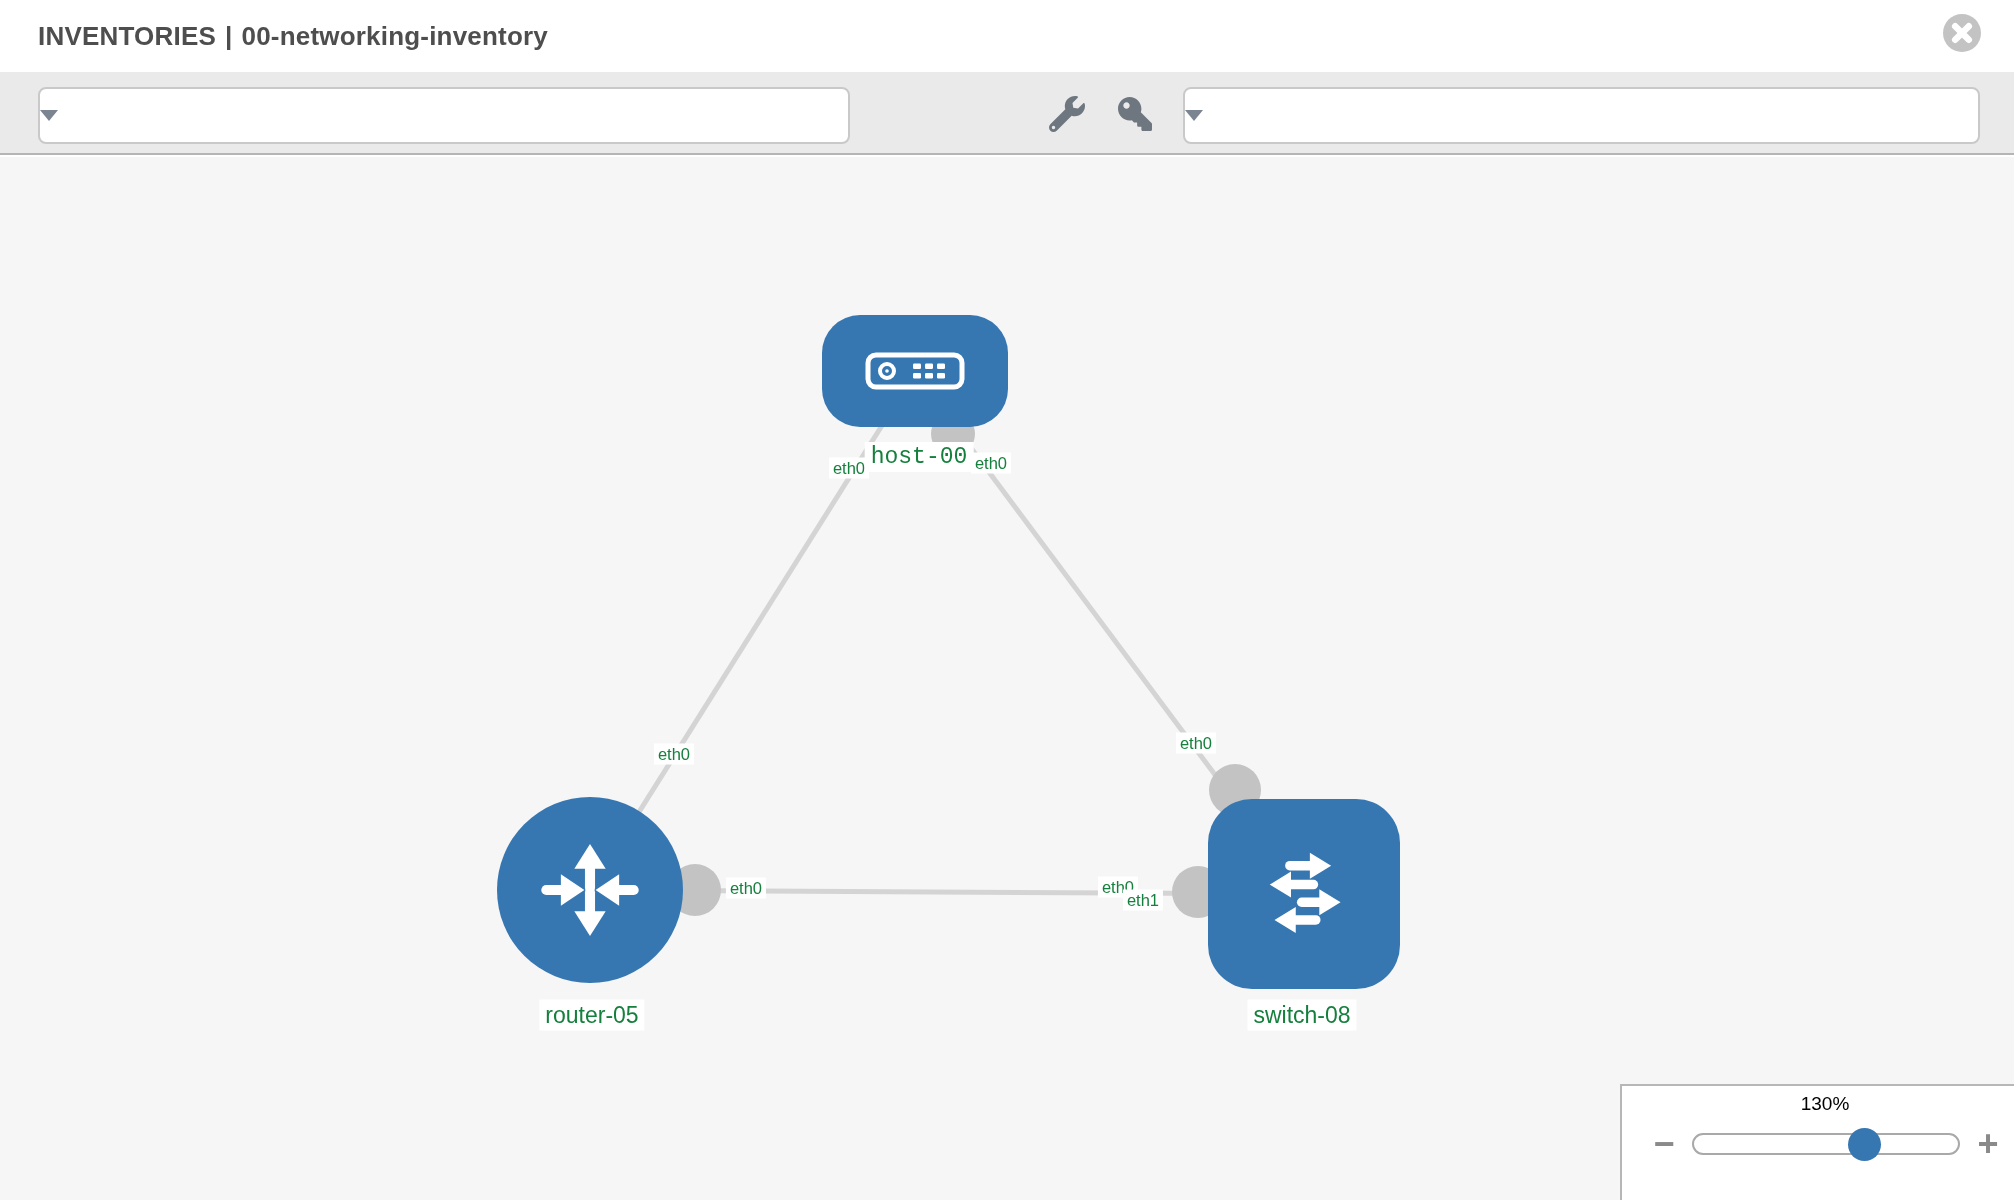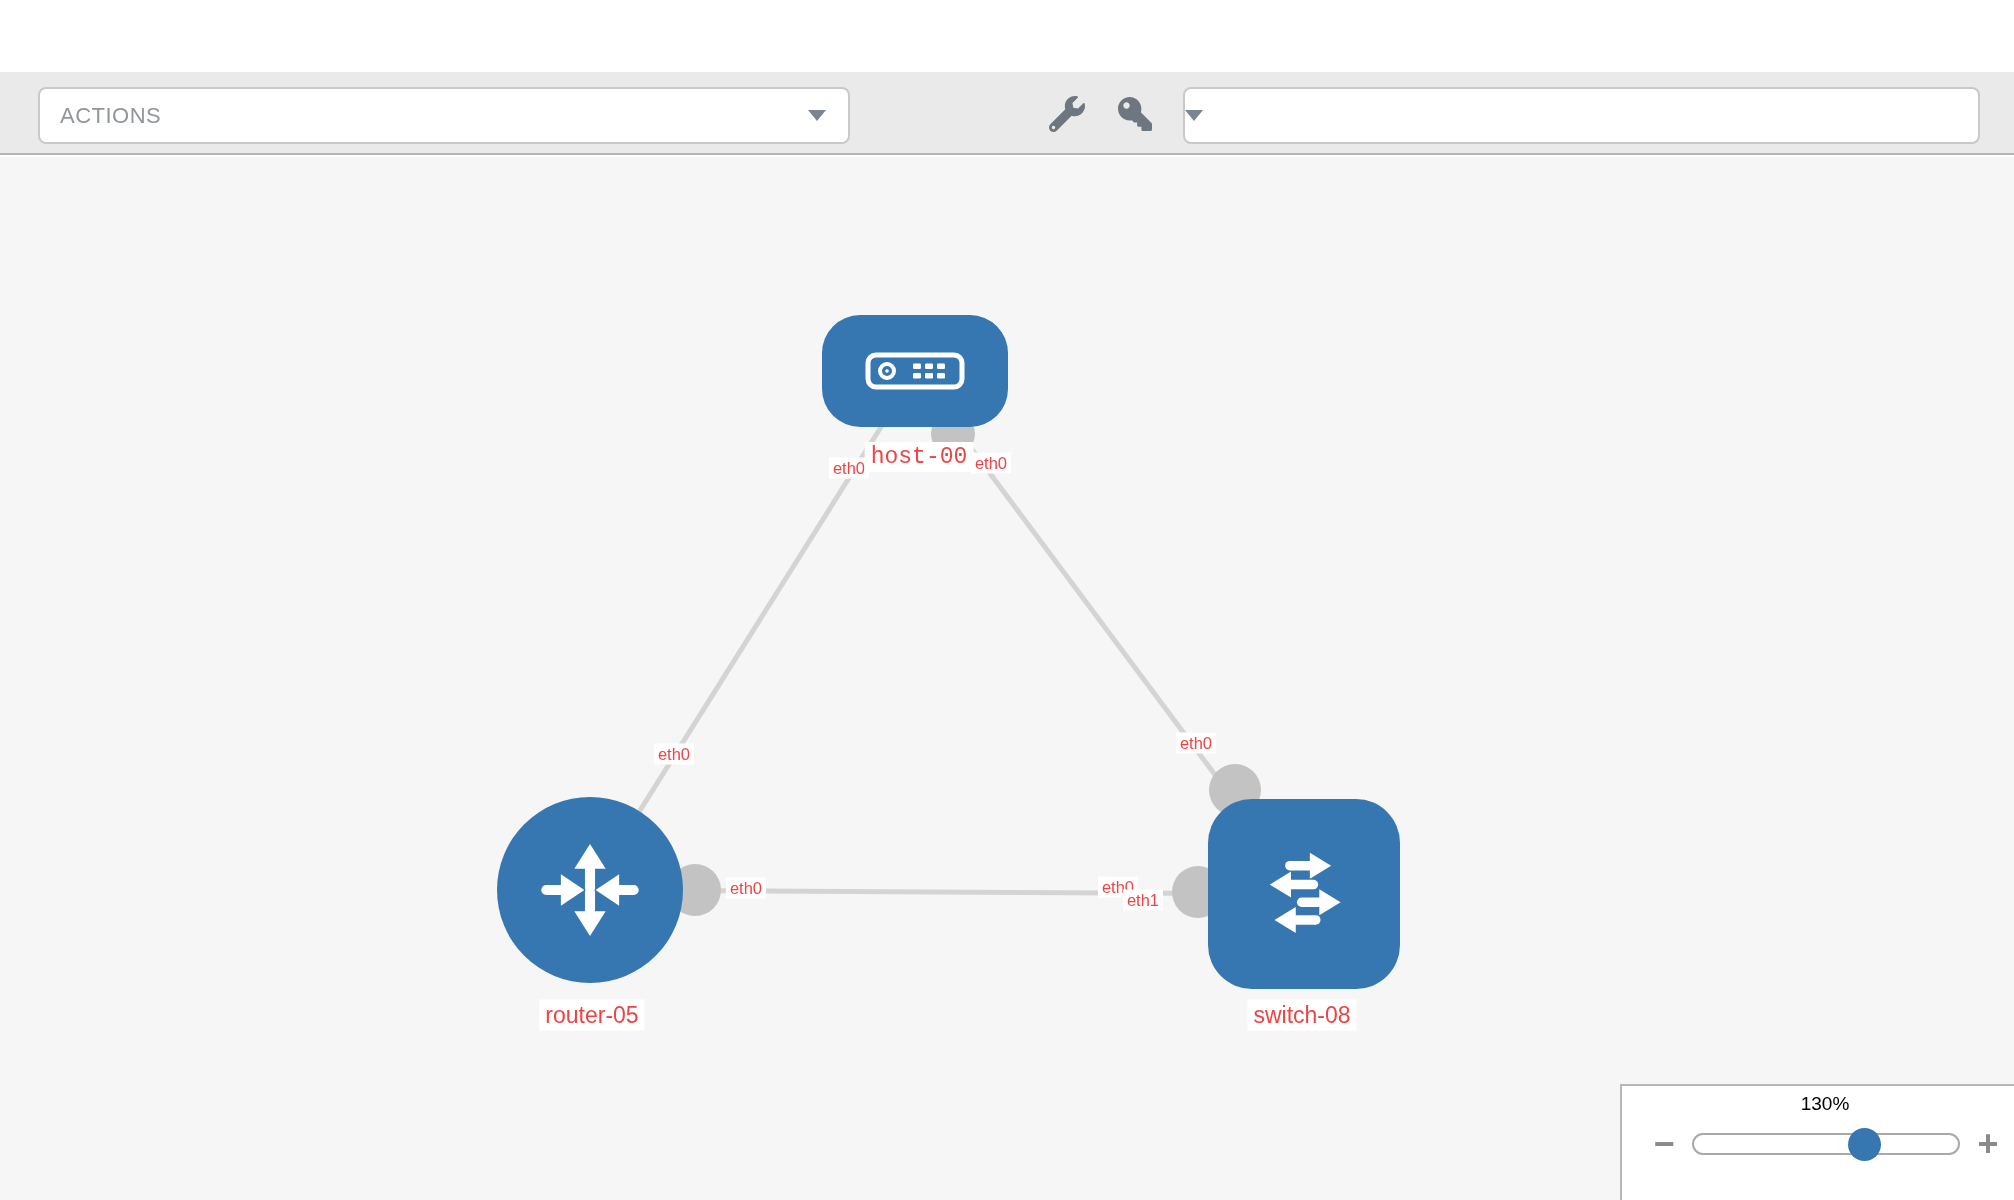--- a/index.html
+++ b/index.html
@@ -53,21 +53,21 @@
   }
   .links-layer { position: absolute; left: 0; top: 0; z-index: 1; }
 
   .node { position: absolute; z-index: 2; background: #3677b1; display: flex; align-items: center; justify-content: center; cursor: pointer; }
   .node-host   { left: 822px;  top: 158px; width: 186px; height: 112px; border-radius: 38px; }
   .node-router { left: 497px;  top: 640px; width: 186px; height: 186px; border-radius: 50%; }
   .node-switch { left: 1208px; top: 642px; width: 192px; height: 190px; border-radius: 44px; }
 
   .chip {
     position: absolute; transform: translate(-50%, -50%);
-    background: #ffffff; color: #ef4444; white-space: nowrap; user-select: none;
+    background: #ffffff; color: #15803d; white-space: nowrap; user-select: none;
   }
   .node-chip  { z-index: 4; font-size: 23px; padding: 2px 6px; }
   .iface-chip { z-index: 3; font-size: 16.5px; padding: 1px 4px; }
   .iface-front { z-index: 4; margin-top: 13px; }
 
   
   .zoom-panel {
     position: absolute; left: 1620px; top: 1084px; width: 396px; height: 140px;
     background: #ffffff; border: 2px solid #b7b7b7; z-index: 5;
   }
@@ -89,24 +89,36 @@
   .zoom-thumb {
     position: absolute; left: 226px; top: 42px; width: 33px; height: 33px;
     background: #3677b1; border-radius: 50%; cursor: grab; z-index: 6;
   }
 </style>
 </head>
 <body>
 
 <div class="app">
 
+  <div class="header">
+    <div class="page-title">
+      <span>INVENTORIES</span>
+      <span>|</span>
+      <span>00-networking-inventory</span>
+    </div>
+    <div class="close-btn">
+      <svg width="40" height="40" viewBox="0 0 40 40">
+        <circle cx="20" cy="20" r="19" fill="#c3c3c3"></circle>
+        <path d="M13.2 13.2 L26.8 26.8 M26.8 13.2 L13.2 26.8" stroke="#ffffff" stroke-width="6.5" stroke-linecap="round"></path>
+      </svg>
+    </div>
+  </div>
 
   <div class="toolbar">
     <div class="select-box actions-box">
-      <span class="ph">ACTIONS</span>
       <span class="caret"></span>
     </div>
 
     <div class="tool-icon wrench-btn">
       <svg width="36" height="36" viewBox="0 0 512 512">
         <path fill="#6e7780" d="M507.73 109.1c-2.24-9.03-13.54-12.09-20.12-5.51l-74.36 74.36-67.88-11.31-11.31-67.88 74.36-74.36c6.62-6.62 3.43-17.9-5.66-20.16-47.38-11.74-99.55.91-136.58 37.93-39.64 39.64-50.55 97.1-34.05 147.2L18.74 402.76c-24.99 24.99-24.99 65.51 0 90.5 24.99 24.99 65.51 24.99 90.5 0l213.21-213.21c50.12 16.71 107.47 5.68 147.37-34.22 37.07-37.07 49.7-89.32 37.91-136.73zM64 472c-13.25 0-24-10.75-24-24 0-13.26 10.75-24 24-24s24 10.74 24 24c0 13.25-10.75 24-24 24z"></path>
       </svg>
     </div>
 
     <div class="tool-icon key-btn">

